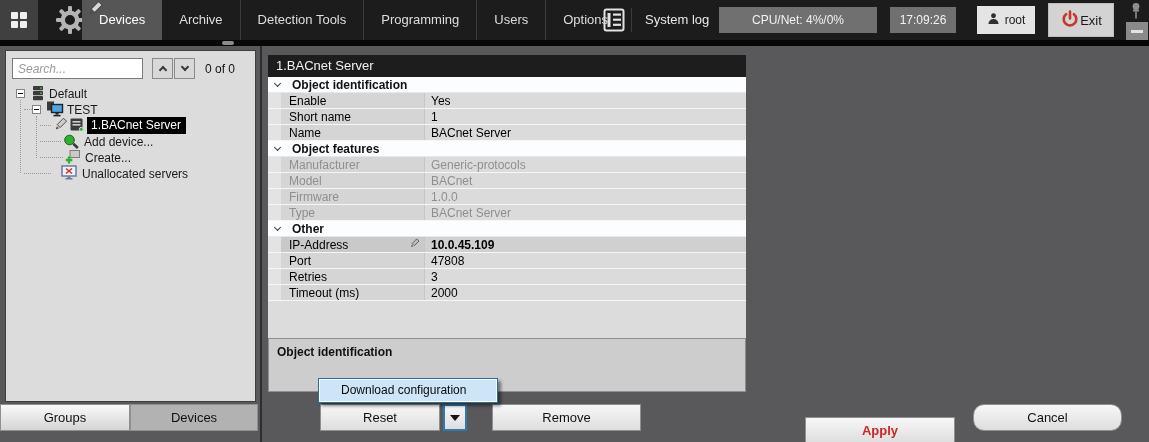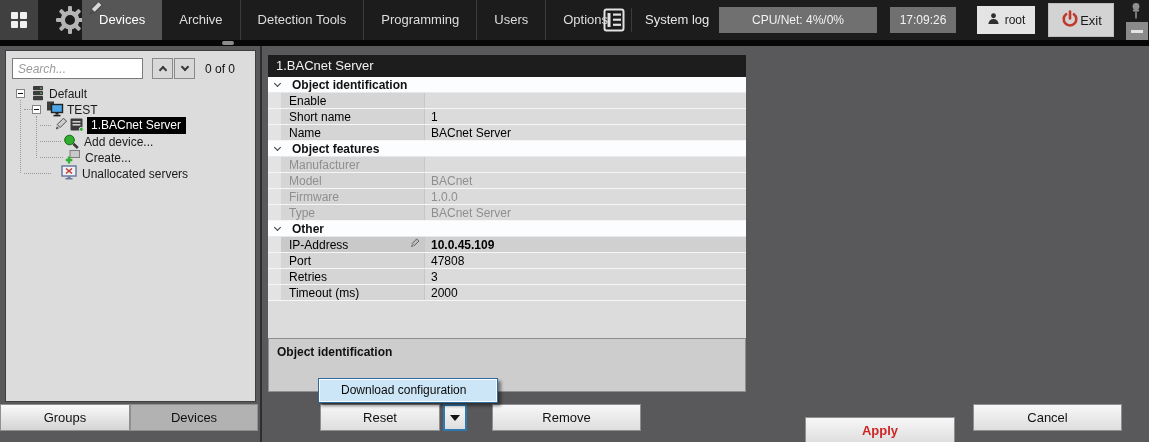--- a/index.html
+++ b/index.html
@@ -90,21 +90,21 @@
               z-index:6; }
   .ctx-item { font-size:12px; color:#0a0a0a; line-height:23px; padding-left:22px; }
   .btn { position:absolute; top:404px; height:27px; background:linear-gradient(#f7f7f7,#dedede);
          border:1px solid #8f8f8f; font-size:13px; color:#111; text-align:center; line-height:25px; }
   .btn-reset { left:320px; width:120px; }
   .btn-drop { left:443px; width:24px; border:2px solid #2e79b0; display:flex; align-items:center; justify-content:center; }
   .tri-down { width:0; height:0; border-left:5px solid transparent; border-right:5px solid transparent;
               border-top:6px solid #141414; }
   .btn-remove { left:492px; width:149px; }
   .btn-apply { left:805px; width:150px; font-weight:bold; color:#cf2525;margin-top:13px; }
-  .btn-cancel { left:973px; width:149px; }
+  .btn-cancel { left:973px; width:149px;border-radius:11px; }
 </style>
 </head>
 <body>
 
 <div id="app">
 
   <div class="topbar">
     <div class="apps-btn">
       <span class="apps-icon">
           <i></i>
@@ -299,20 +299,21 @@
 
     <div class="grow sec-head">
       <span class="chev down"></span>
       <span>Object identification</span>
     </div>
     <div class="grow">
       <div class="gutter"></div>
       <div class="pname">
           <span>Enable</span>
         </div>
+      <div class="pval">Yes</div>
     </div>
     <div class="grow">
       <div class="gutter"></div>
       <div class="pname">
           <span>Short name</span>
         </div>
       <div class="pval">1</div>
     </div>
     <div class="grow">
       <div class="gutter"></div>
@@ -324,20 +325,21 @@
 
     <div class="grow sec-head">
       <span class="chev down"></span>
       <span>Object features</span>
     </div>
     <div class="grow disabled">
       <div class="gutter"></div>
       <div class="pname">
           <span>Manufacturer</span>
         </div>
+      <div class="pval">Generic-protocols</div>
     </div>
     <div class="grow disabled">
       <div class="gutter"></div>
       <div class="pname">
           <span>Model</span>
         </div>
       <div class="pval">BACnet</div>
     </div>
     <div class="grow disabled">
       <div class="gutter"></div>

